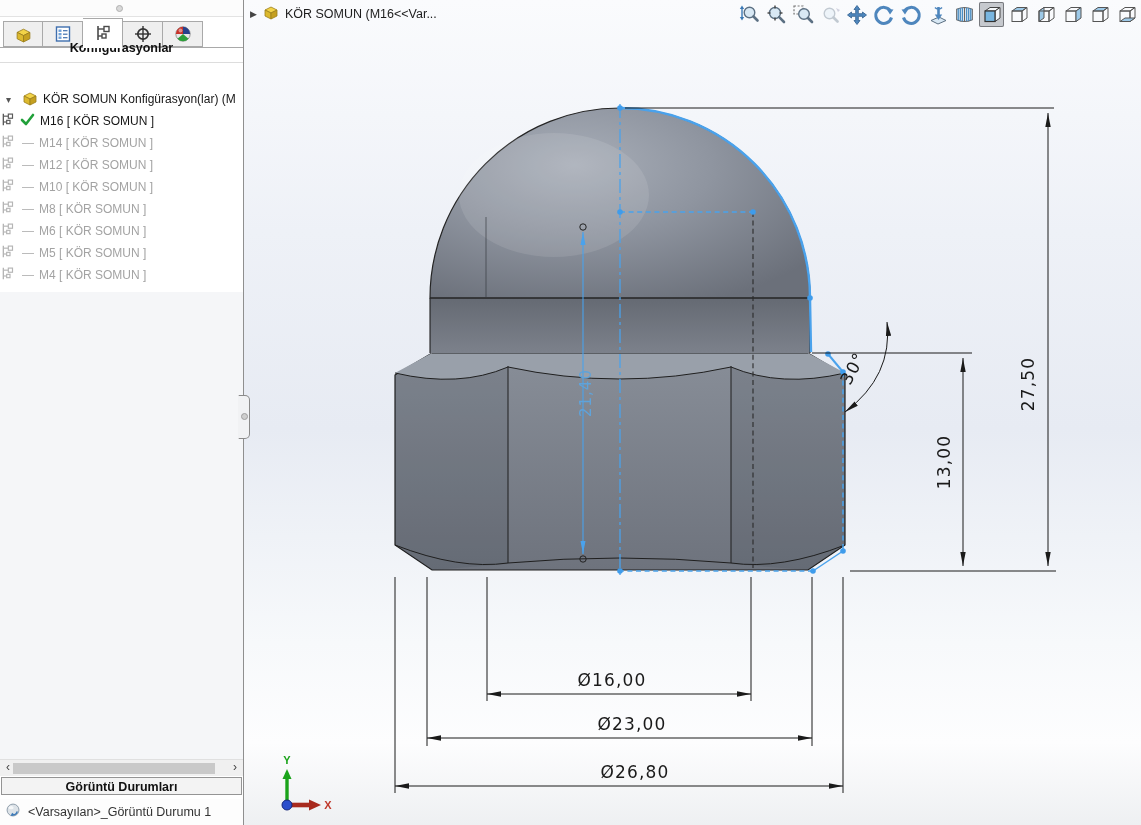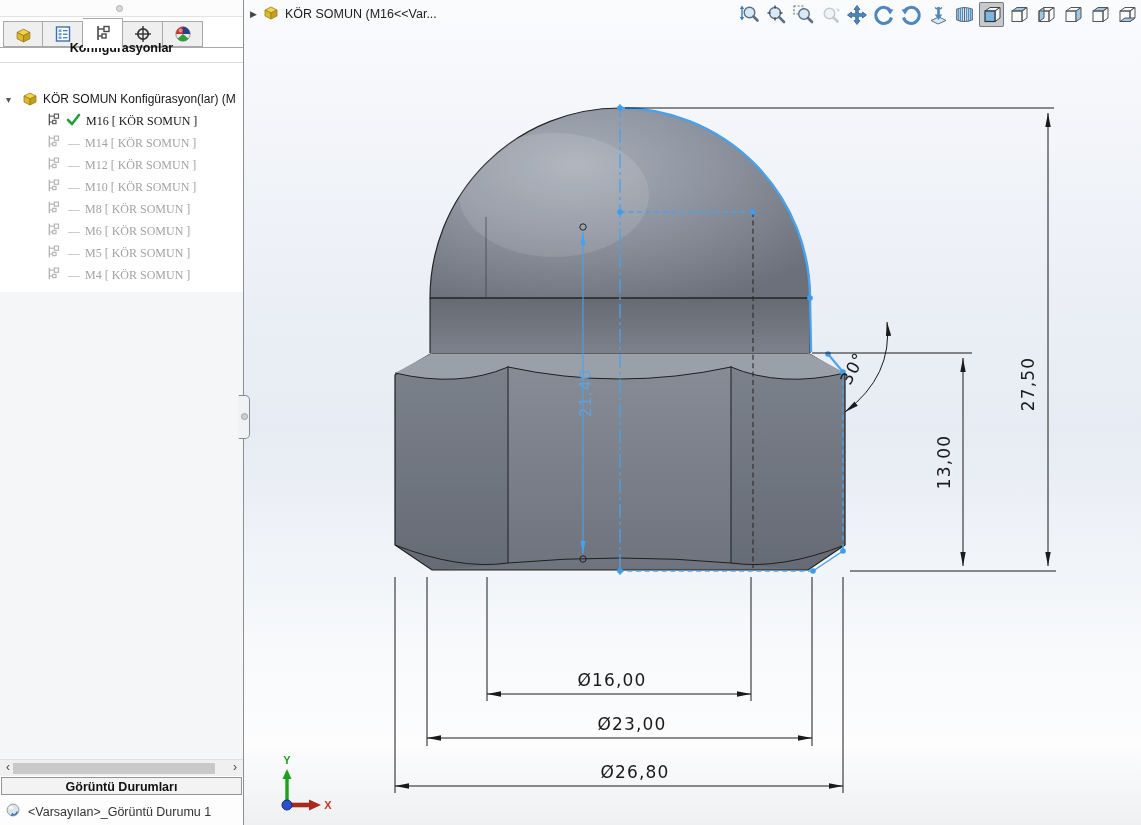--- a/index.html
+++ b/index.html
@@ -16,21 +16,21 @@
     border-bottom:1px solid #a9a9a9;display:flex;padding-left:3px;}
   .tab{width:40px;height:26px;margin-top:3px;background:#efefef;border:1px solid #a9a9a9;
     border-left:none;display:flex;align-items:center;justify-content:center;}
   .tab:first-child{border-left:1px solid #a9a9a9;}
   .tab.active{background:#fff;height:30px;margin-top:0;border-bottom:1px solid #fff;z-index:2;}
   .panel-header{position:absolute;left:0;top:33px;width:243px;height:30px;line-height:30px;
     text-align:center;font-size:12.5px;font-weight:bold;color:#101010;border-bottom:1px solid #ddd;}
   .tree{position:absolute;left:0;top:88px;width:243px;}
   .trow{height:22px;display:flex;align-items:center;font-size:12px;color:#a3a3a3;white-space:nowrap;overflow:hidden;}
   .trow.root{color:#161616;padding-left:6px;}
-  .trow.child{padding-left:46px;font-family:Liberation Serif, serif;}
+  .trow.child{}
   .trow.active{color:#161616;}
   .texp{width:16px;font-size:10px;color:#555;}
   .tico{margin-right:5px;flex:0 0 auto;}
   .tdash{width:16px;margin-right:3px;color:#b3b3b3;font-size:12px;text-align:center;}
   .panel-lower{position:absolute;left:0;top:292px;width:243px;height:467px;background:#f5f6f8;}
   .hscroll{position:absolute;left:0;top:759px;width:243px;height:17px;background:#f0f0f0;
     border-top:1px solid #e0e0e0;}
   .hs-arrow{position:absolute;top:0;width:12px;height:16px;color:#444;font-size:12px;
     line-height:15px;text-align:center;cursor:default;}
   .hs-thumb{position:absolute;left:13px;top:3px;width:202px;height:11px;background:#c9c9c9;}

